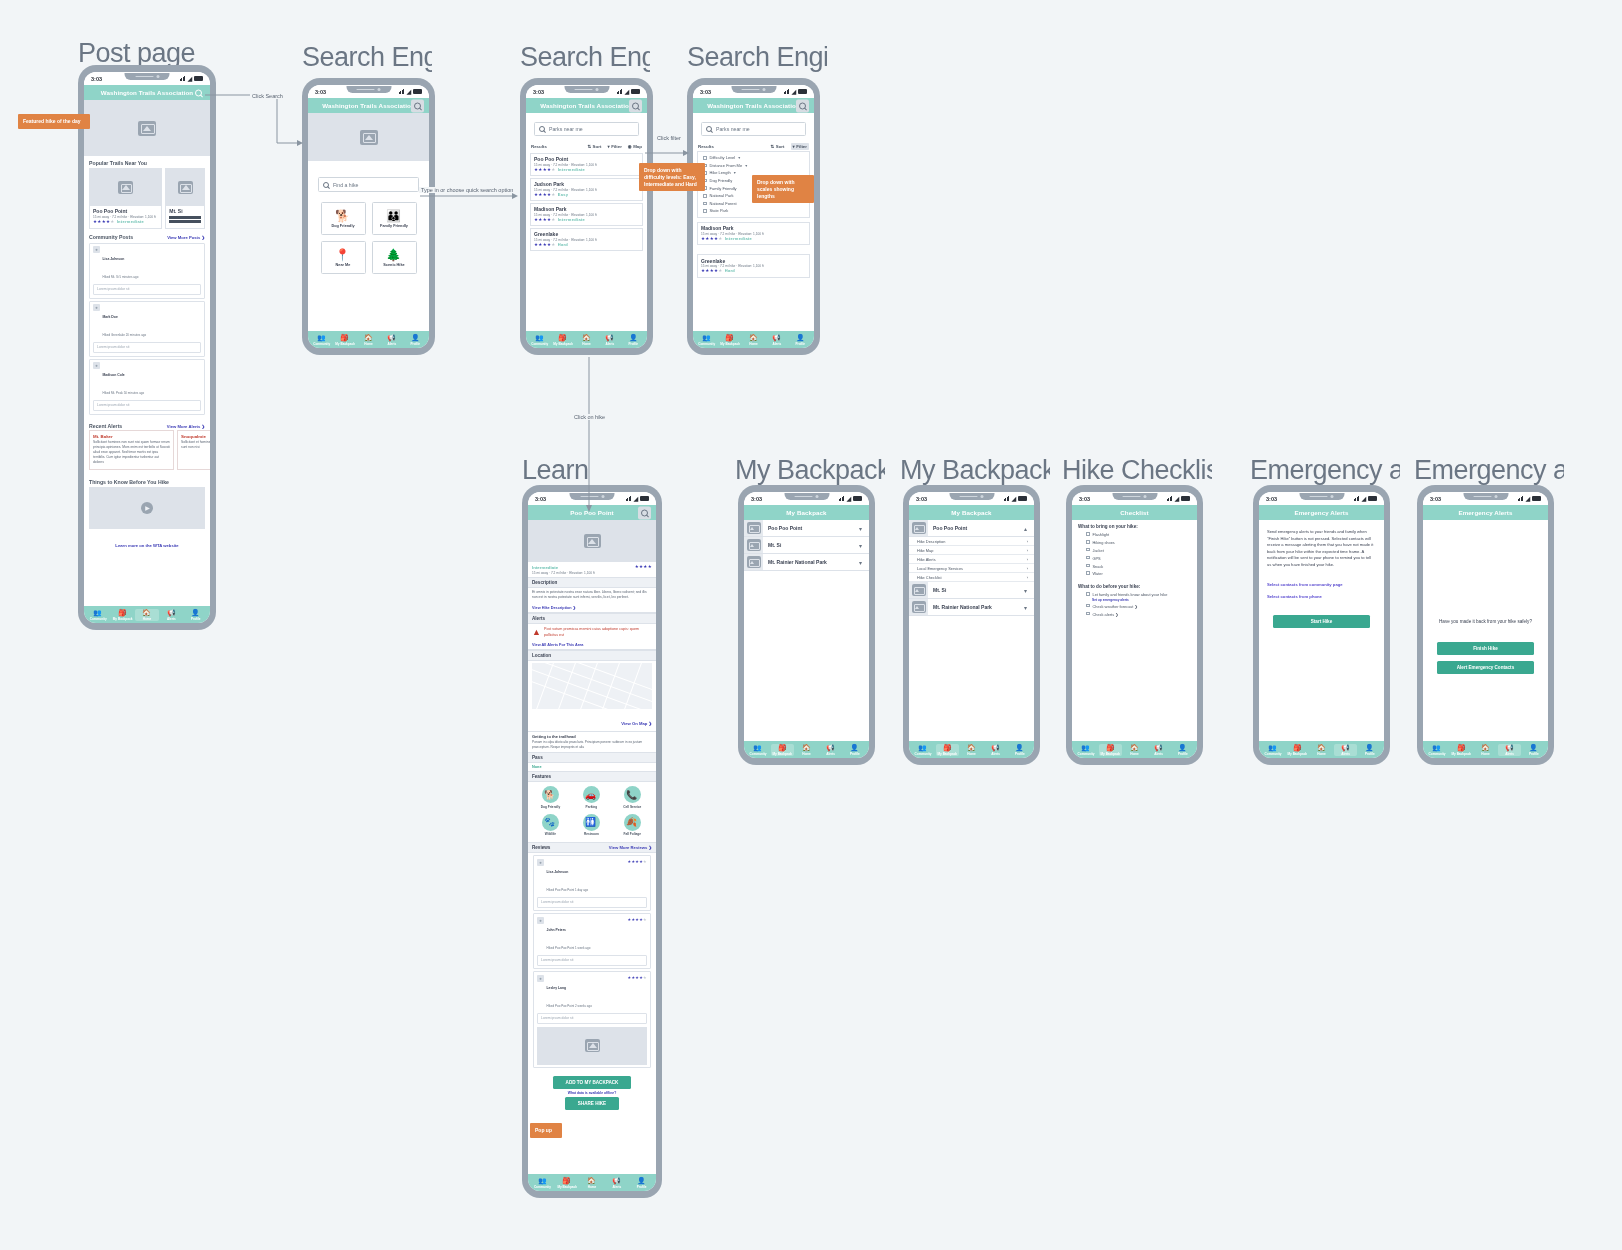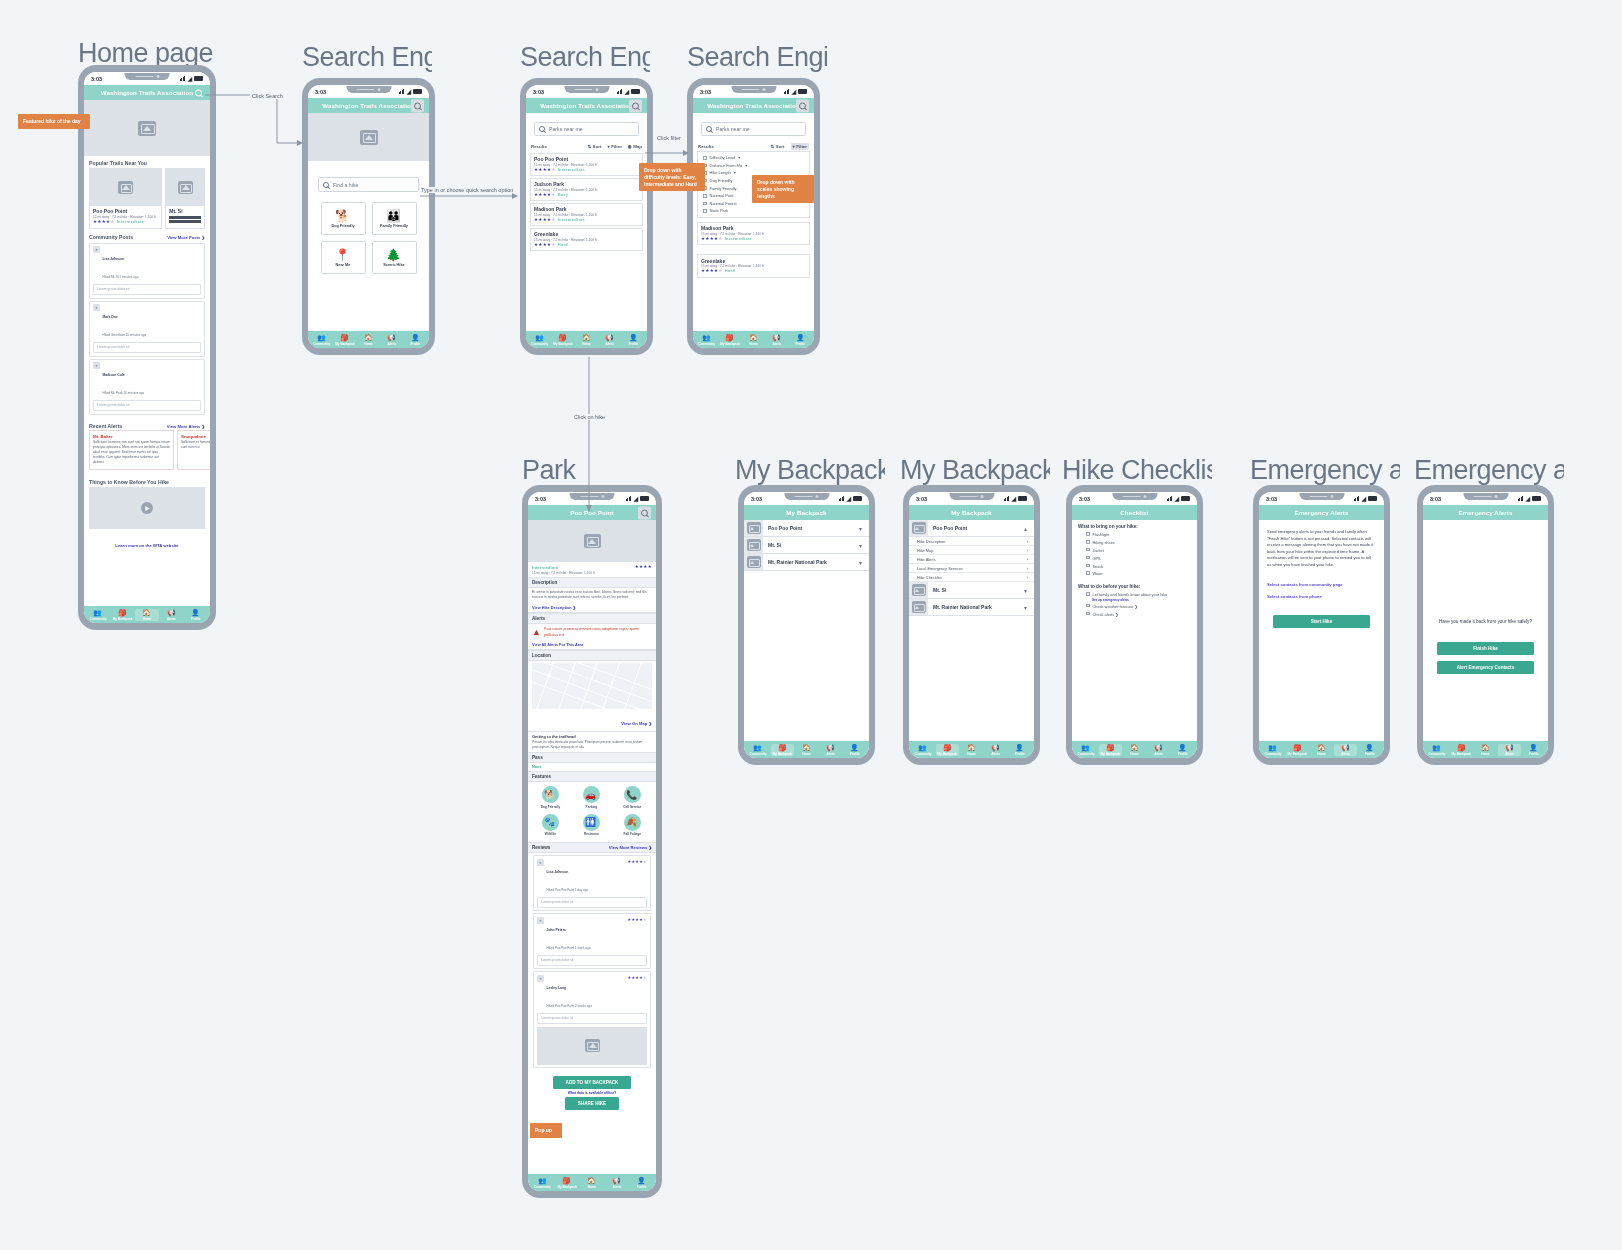--- a/index.html
+++ b/index.html
@@ -223,21 +223,21 @@
   <path d="M 420 196 L 512 196" stroke="#8a95a1" stroke-width="1" fill="none"></path>
   <polygon points="512,193 518,196 512,199" fill="#8a95a1"></polygon>
 
   <path d="M 645 153 L 683 153" stroke="#8a95a1" stroke-width="1" fill="none"></path>
   <polygon points="683,150 689,153 683,156" fill="#8a95a1"></polygon>
 
   <path d="M 589 357 L 589 505" stroke="#8a95a1" stroke-width="1" fill="none"></path>
   <polygon points="586,505 592,505 589,512" fill="#8a95a1"></polygon>
 </svg>
 
-<div class="screen-title" style="left:78px; top:38px;">Home page</div>
+<div class="screen-title" style="left:78px; top:38px;">Post page</div>
 <div class="phone" style="left:78px; top:65px; width:138px; height:565px;">
   <div class="phone-inner">
     <div class="statusbar">
       <span>3:03</span>
       <span class="notch">
           <i class="sp"></i>
           <i class="cam"></i>
         </span>
       <span class="status-right">
         <span class="sig">
@@ -645,21 +645,21 @@
         </div>
       <div class="nav-item">
           <span class="glyph">👤</span>
           <span class="lbl">Profile</span>
         </div>
     </div>
   </div>
 </div>
 <div class="callout" style="left:752px; top:175px; width:62px;">Drop down with scales showing lengths</div>
 
-<div class="screen-title" style="left:522px; top:455px;">Park</div>
+<div class="screen-title" style="left:522px; top:455px;">Learn</div>
 <div class="phone" style="left:522px; top:485px; width:140px; height:713px;">
   <div class="phone-inner">
     <div class="statusbar">
       <span>3:03</span>
       <span class="notch">
           <i class="sp"></i>
           <i class="cam"></i>
         </span>
       <span class="status-right">
           <span class="sig">

